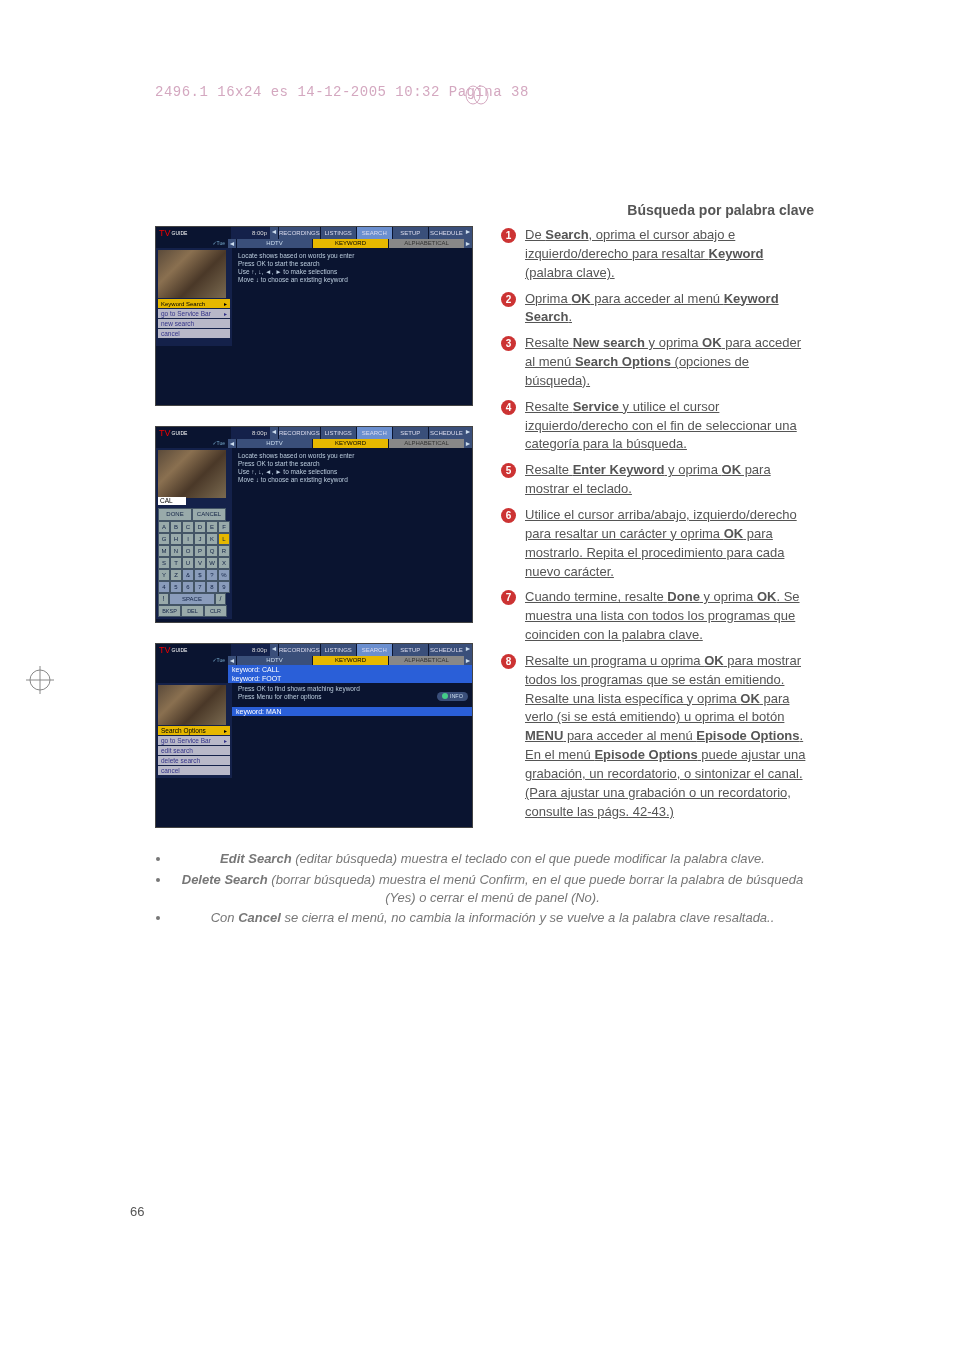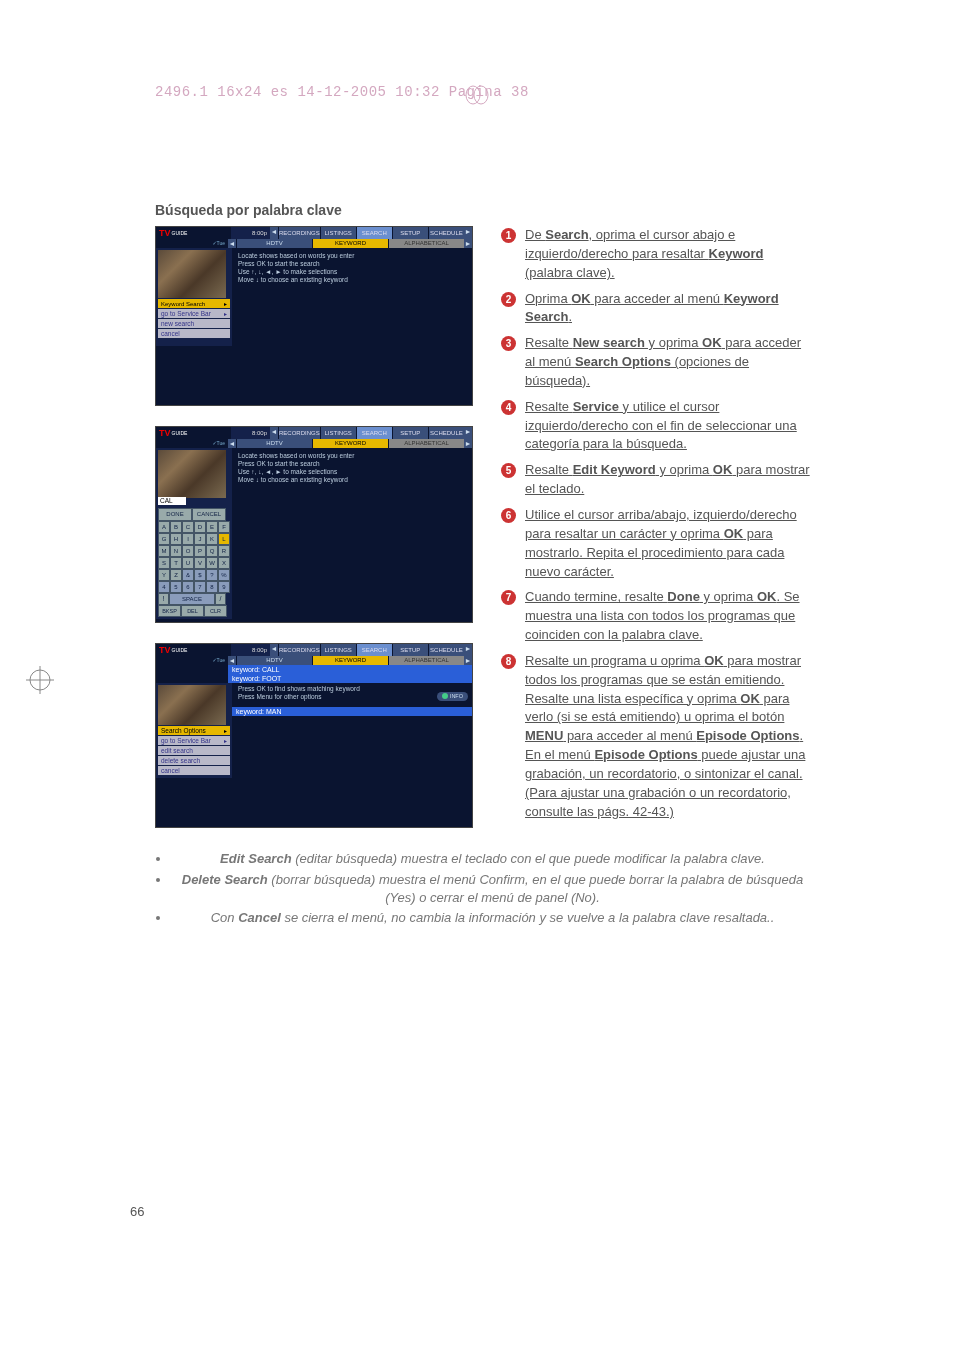--- a/index.html
+++ b/index.html
@@ -20,20 +20,21 @@
     font-size: 14px;
     color: #d4a8c0;
     letter-spacing: 0.5px;
     margin-bottom: 102px;
   }
   .section-title {
     font-weight: bold;
     font-size: 14px;
     color: #555;
     margin-bottom: 8px;
+    text-align: right;
   }
   .intro {
     font-size: 13px;
     color: #555;
     margin-left: 30px;
     margin-bottom: 18px;
     line-height: 1.4;
     width: 580px;
   }
   .columns {
@@ -111,21 +112,21 @@
     height: 12px;
     font-size: 6px;
     color: #ddd;
     align-items: stretch;
   }
   .ss-logo {
     width: 72px;
     background: #0a1430;
     display:flex;align-items:center;padding-left:3px;
   }
-  .ss-logo-tv { color:#e00; font-weight:bold; font-size:9px;}
+  .ss-logo-tv { color:#e00; font-weight:normal; font-size:9px;}
   .ss-logo-guide{ color:#fff; font-size:5px; margin-left:1px;}
   .ss-tabs { display:flex; flex:1; }
   .ss-tab {
     flex:1;text-align:center;line-height:12px;
     background:#3a4f7a;border-left:1px solid #0a1430;
     font-size:6px;color:#dde;
   }
   .ss-tab.active { background:#6b8fcf; }
   .ss-time { width:36px; text-align:right; padding-right:3px; line-height:12px; background:#14214a; font-size:6px;}
   .ss-subrow { display:flex; height:9px; background:#0a1430; }
@@ -441,21 +442,21 @@
         <div class="step">
           <div class="step-badge">3</div>
           <div class="step-text">Resalte <b>New search</b> y oprima <b>OK</b> para acceder al menú <b>Search Options</b> (opciones de búsqueda).</div>
         </div>
         <div class="step">
           <div class="step-badge">4</div>
           <div class="step-text">Resalte <b>Service</b> y utilice el cursor izquierdo/derecho con el fin de seleccionar una categoría para la búsqueda.</div>
         </div>
         <div class="step">
           <div class="step-badge">5</div>
-          <div class="step-text">Resalte <b>Edit Keyword</b> y oprima <b>OK</b> para mostrar el teclado.</div>
+          <div class="step-text">Resalte <b>Enter Keyword</b> y oprima <b>OK</b> para mostrar el teclado.</div>
         </div>
         <div class="step">
           <div class="step-badge">6</div>
           <div class="step-text">Utilice el cursor arriba/abajo, izquierdo/derecho para resaltar un carácter y oprima <b>OK</b> para mostrarlo. Repita el procedimiento para cada nuevo carácter.</div>
         </div>
         <div class="step">
           <div class="step-badge">7</div>
           <div class="step-text">Cuando termine, resalte <b>Done</b> y oprima <b>OK</b>. Se muestra una lista con todos los programas que coinciden con la palabra clave.</div>
         </div>
         <div class="step">

